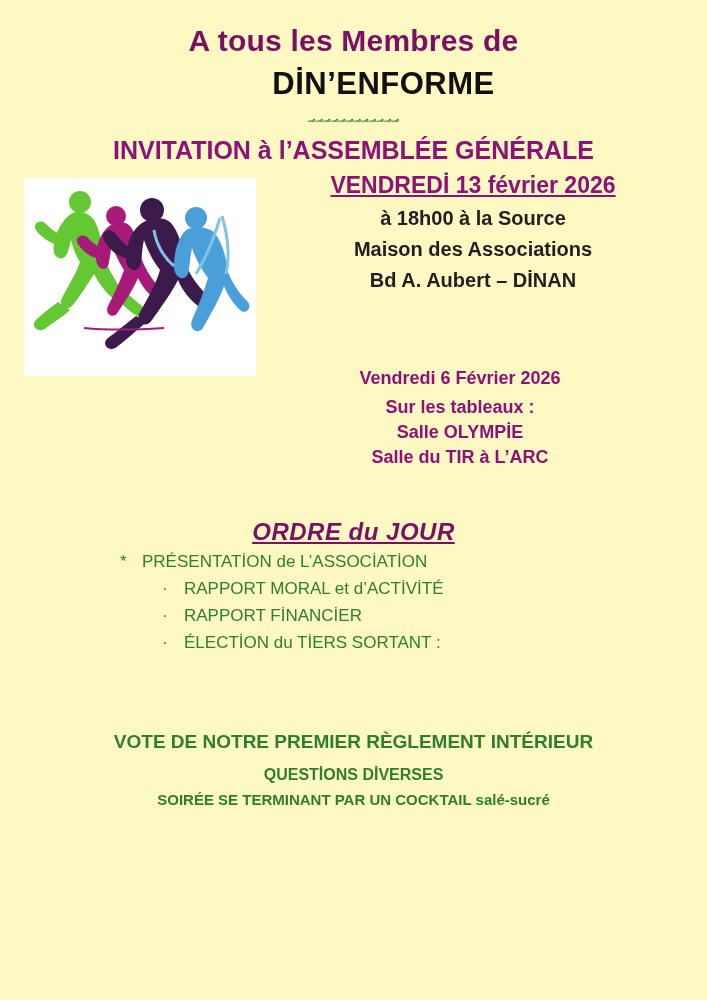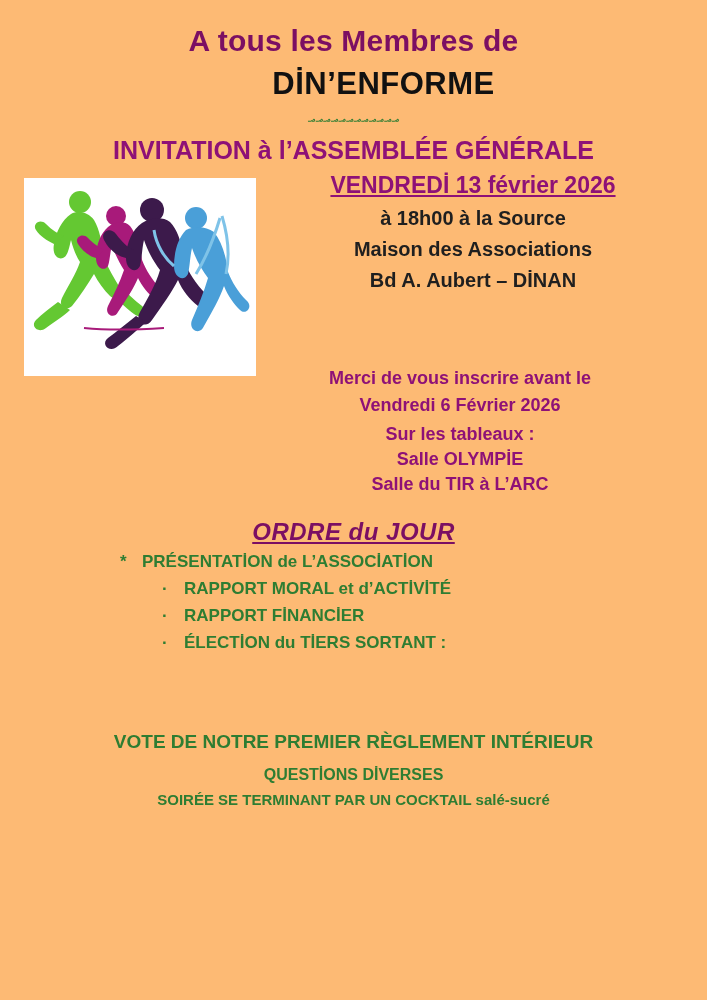--- a/index.html
+++ b/index.html
@@ -11,21 +11,21 @@
     width: 707px;
     height: 1000px;
     position: relative;
     font-family: "Liberation Sans", sans-serif;
     overflow: hidden;
   }
   .page {
     position: relative;
     width: 707px;
     height: 1000px;
-    background: #fdba74;
+    background: #fef9c3;
   }
 
   
   .title-1 {
     position: absolute;
     top: 24px;
     left: 0;
     width: 707px;
     text-align: center;
     font-size: 30px;
@@ -142,21 +142,21 @@
     letter-spacing: 0.5px;
   }
   .agenda-list {
     position: absolute;
     left: 120px;
     top: 552px;
     width: 520px;
   }
   .agenda-item {
     font-size: 17px;
-    font-weight: bold;
+    font-weight: normal;
     color: #2e7d32;
     margin-bottom: 7px;
     white-space: nowrap;
   }
   .agenda-item .bullet {
     display: inline-block;
     width: 22px;
     color: #2e7d32;
   }
   .agenda-item.lvl1 { padding-left: 0px; }
@@ -269,21 +269,20 @@
   </div>
 
   <div class="info-col">
     <div class="line-date">VENDREDİ 13 février 2026</div>
     <div class="line-hour">à  18h00  à la Source</div>
     <div class="line-place">Maison des Associations</div>
     <div class="line-addr">Bd  A. Aubert – DİNAN</div>
   </div>
 
   <div class="reg">
-    <div class="r1">Merci de vous inscrire avant le</div>
     <div class="r2">Vendredi 6 Février 2026</div>
     <div class="r3">Sur les tableaux :</div>
     <div class="r4">Salle OLYMPİE</div>
     <div class="r5">Salle du TIR à L’ARC</div>
   </div>
 
   <div class="agenda-title">ORDRE  du  JOUR</div>
 
   <div class="agenda-list">
     <div class="agenda-item lvl1">

